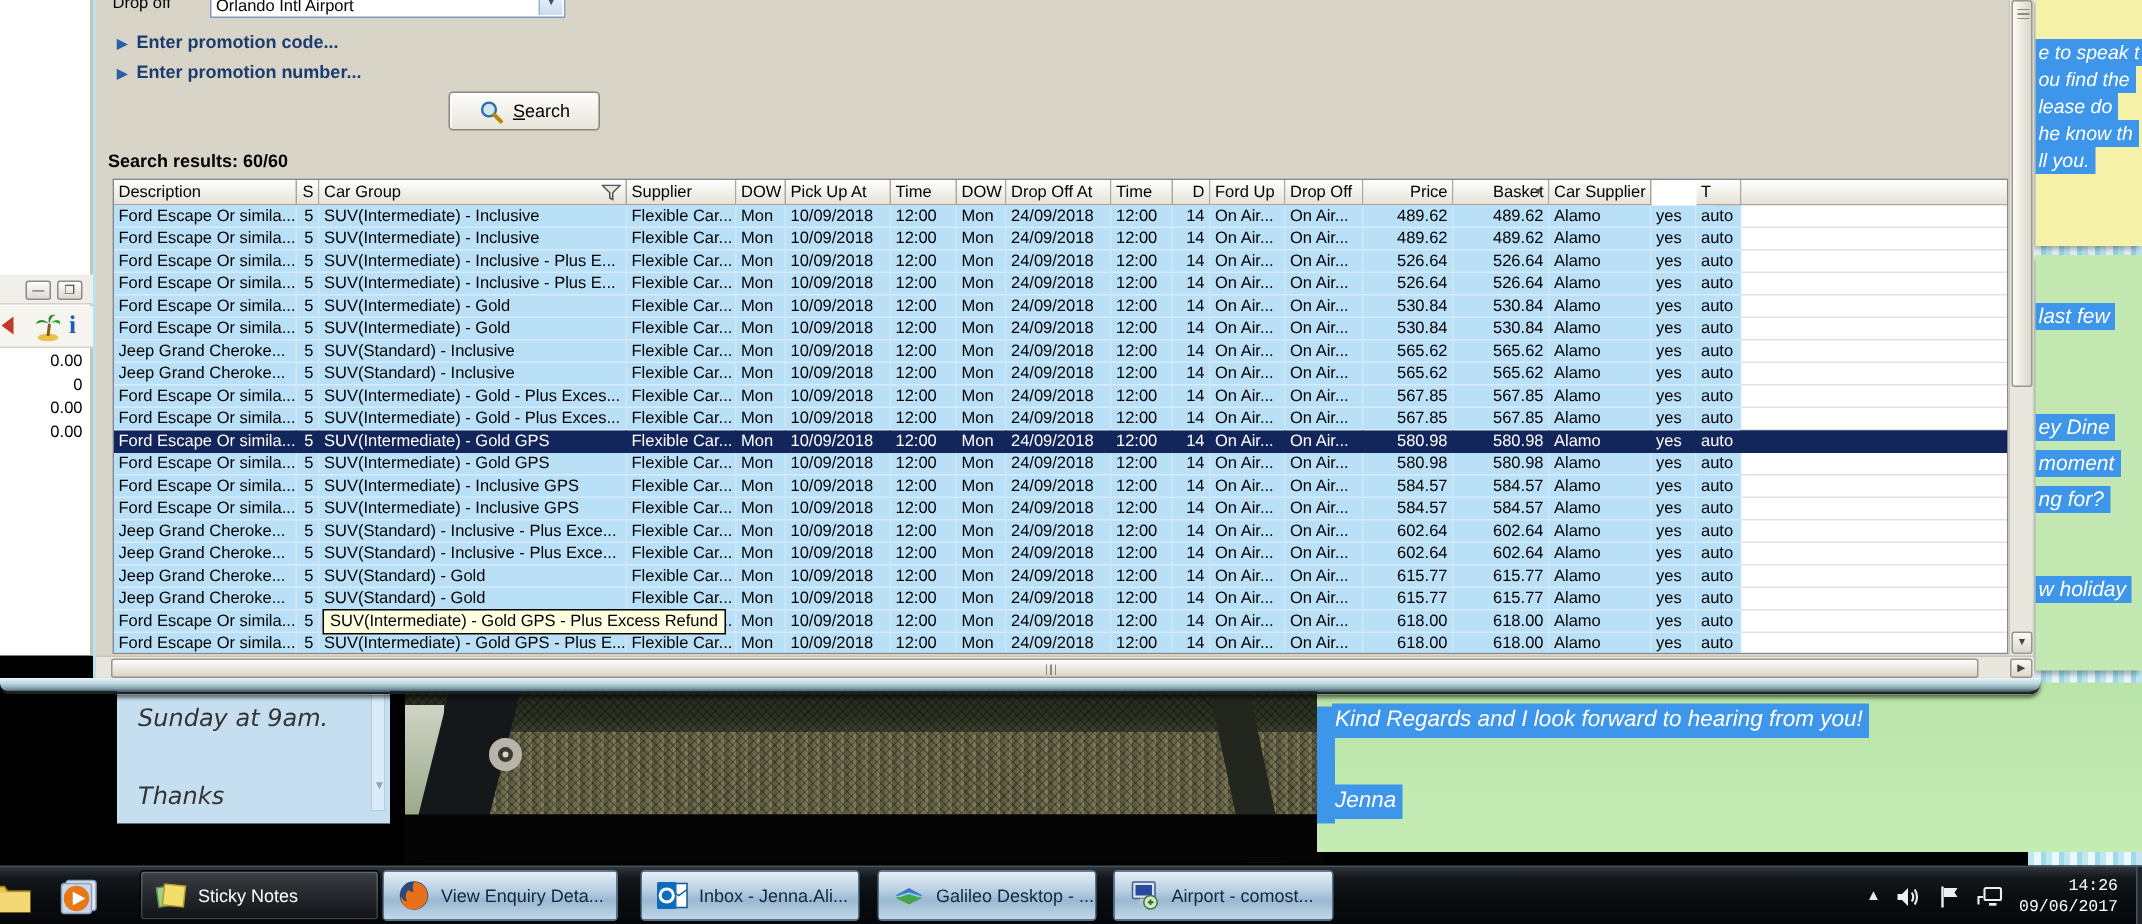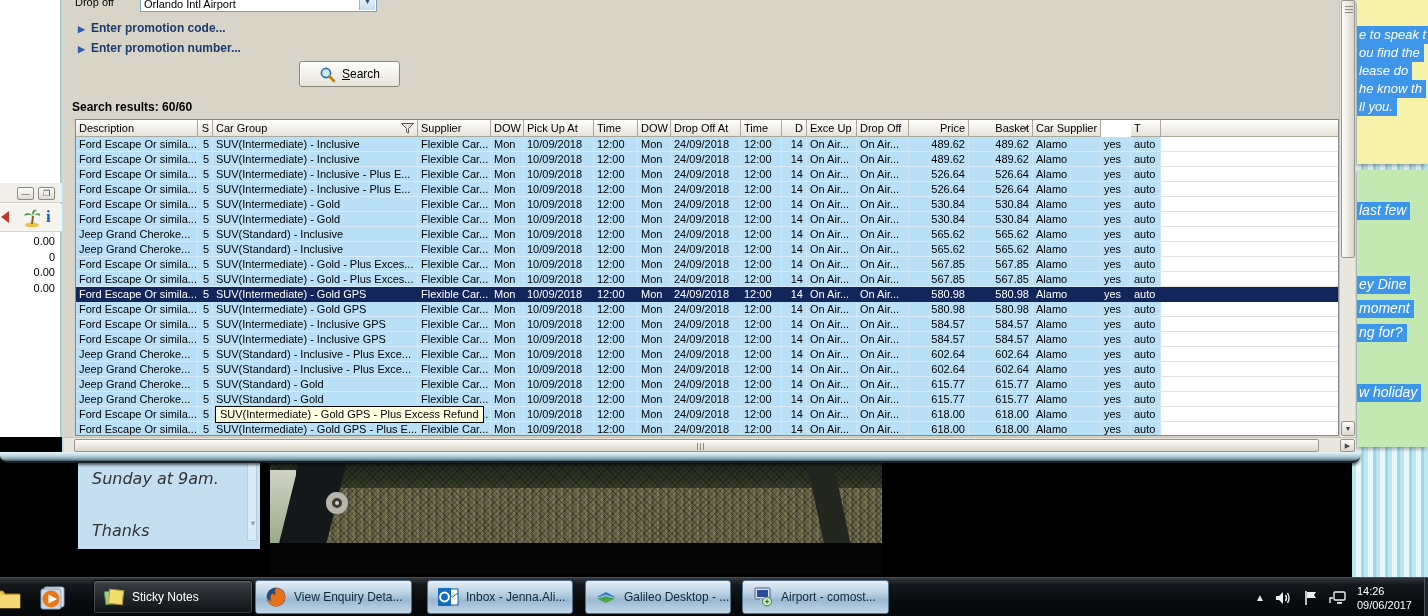--- a/index.html
+++ b/index.html
@@ -109,21 +109,21 @@
       background:linear-gradient(180deg,#30373d 0%,#14181c 18%,#0a0d10 55%,#05070a 100%);
       border-top:1px solid #46525a; }
   .tb-btn { position:absolute; top:2px; height:34px; border-radius:3px; display:flex; align-items:center;
       gap:7px; padding:0 9px; font-size:12px; color:#fff; white-space:nowrap; overflow:hidden; }
   .tb-btn.lit { background:linear-gradient(180deg,#e6eff7 0%,#b8cfe2 40%,#9ab8d2 60%,#c2d8e8 100%);
       border:1px solid #54718a; color:#12283c; }
   .tb-btn.dark { background:linear-gradient(180deg,rgba(90,96,104,.55),rgba(20,22,26,.75));
       border:1px solid #060608; box-shadow:inset 0 0 0 1px rgba(255,255,255,.18); color:#fff; }
   .tb-ico { width:22px; height:22px; flex:0 0 auto; position:relative; }
   #tray { position:absolute; right:4px; top:0; height:39px; display:flex; align-items:center; gap:10px; color:#fff; }
-  #clock { text-align:left; font-size:11px; line-height:14px; color:#fff; padding-right:8px; }
+  #clock { text-align:right; font-size:11px; line-height:14px; color:#fff; padding-right:8px;font-family:Liberation Mono, monospace; }
   #show-desktop { position:absolute; right:0; top:0; width:4px; height:39px; background:#20262c; border-left:1px solid #4a545c; }
   .trayglyph { font-size:10px; color:#e8e8e8; }
 
   svg { display:block; }
 </style>
 </head>
 <body>
 
 <div id="stage">
 
@@ -155,20 +155,25 @@
     </div>
 
   <div class="note" id="note-blue">
     <div class="txt" style="top:18px;">Sunday at 9am.</div>
     <div class="txt" style="top:70px;font-style:italic;">Thanks</div>
     <div class="sb">
         <div class="arr">▼</div>
       </div>
   </div>
 
+  <div class="note" id="note-green-big">
+    <div class="sel-col"></div>
+    <div class="chip" style="left:10px; top:14px;">Kind Regards and I look forward to hearing from you!</div>
+    <div class="chip" style="left:10px; top:68px;">Jenna</div>
+  </div>
 
   <div class="abs" id="left-strip">
     <div class="ctlbar">
       <div class="ctl" style="left:17px;">—</div>
       <div class="ctl" style="left:38px;">❐</div>
     </div>
     <div class="toolbar">
       <svg style="position:absolute;left:-4px;top:6px;" width="14" height="14" viewBox="0 0 14 14">
           <path d="M13 1 L5 7 L13 13 Z" fill="#c0392b"></path>
         </svg>
@@ -221,21 +226,21 @@
               <path d="M0.5 0.5 L12.5 0.5 L7.5 5.5 L7.5 10 L5.5 9 L5.5 5.5 Z" fill="#e9e5da" stroke="#555"></path>
             </svg></div>
           <div class="hcell" style="left: 342px; width: 73px;">Supplier</div>
           <div class="hcell" style="left: 415px; width: 33px;">DOW</div>
           <div class="hcell" style="left: 448px; width: 70px;">Pick Up At</div>
           <div class="hcell" style="left: 518px; width: 44px;">Time</div>
           <div class="hcell" style="left: 562px; width: 33px;">DOW</div>
           <div class="hcell" style="left: 595px; width: 70px;">Drop Off At</div>
           <div class="hcell" style="left: 665px; width: 41px;">Time</div>
           <div class="hcell r" style="left: 706px; width: 25px;">D</div>
-          <div class="hcell" style="left: 731px; width: 50px;">Exce Up</div>
+          <div class="hcell" style="left: 731px; width: 50px;">Ford Up</div>
           <div class="hcell" style="left: 781px; width: 52px;">Drop Off</div>
           <div class="hcell r" style="left: 833px; width: 60px;">Price</div>
           <div class="hcell r" style="left: 893px; width: 64px;">Basket<span id="basket-sort" style="right: 3px;">▼</span></div>
           <div class="hcell" style="left: 957px; width: 68px;">Car Supplier</div>
           <div class="hcell" style="left: 1067px; width: 30px;">AC</div>
           <div class="hcell" style="left: 1055px; width: 30px;">T</div>
           <div class="hcell" style="left: 1085px; width: 179px;"></div>
         </div>
       <div id="gbody">
           <div class="row" style="top: 17px;">

